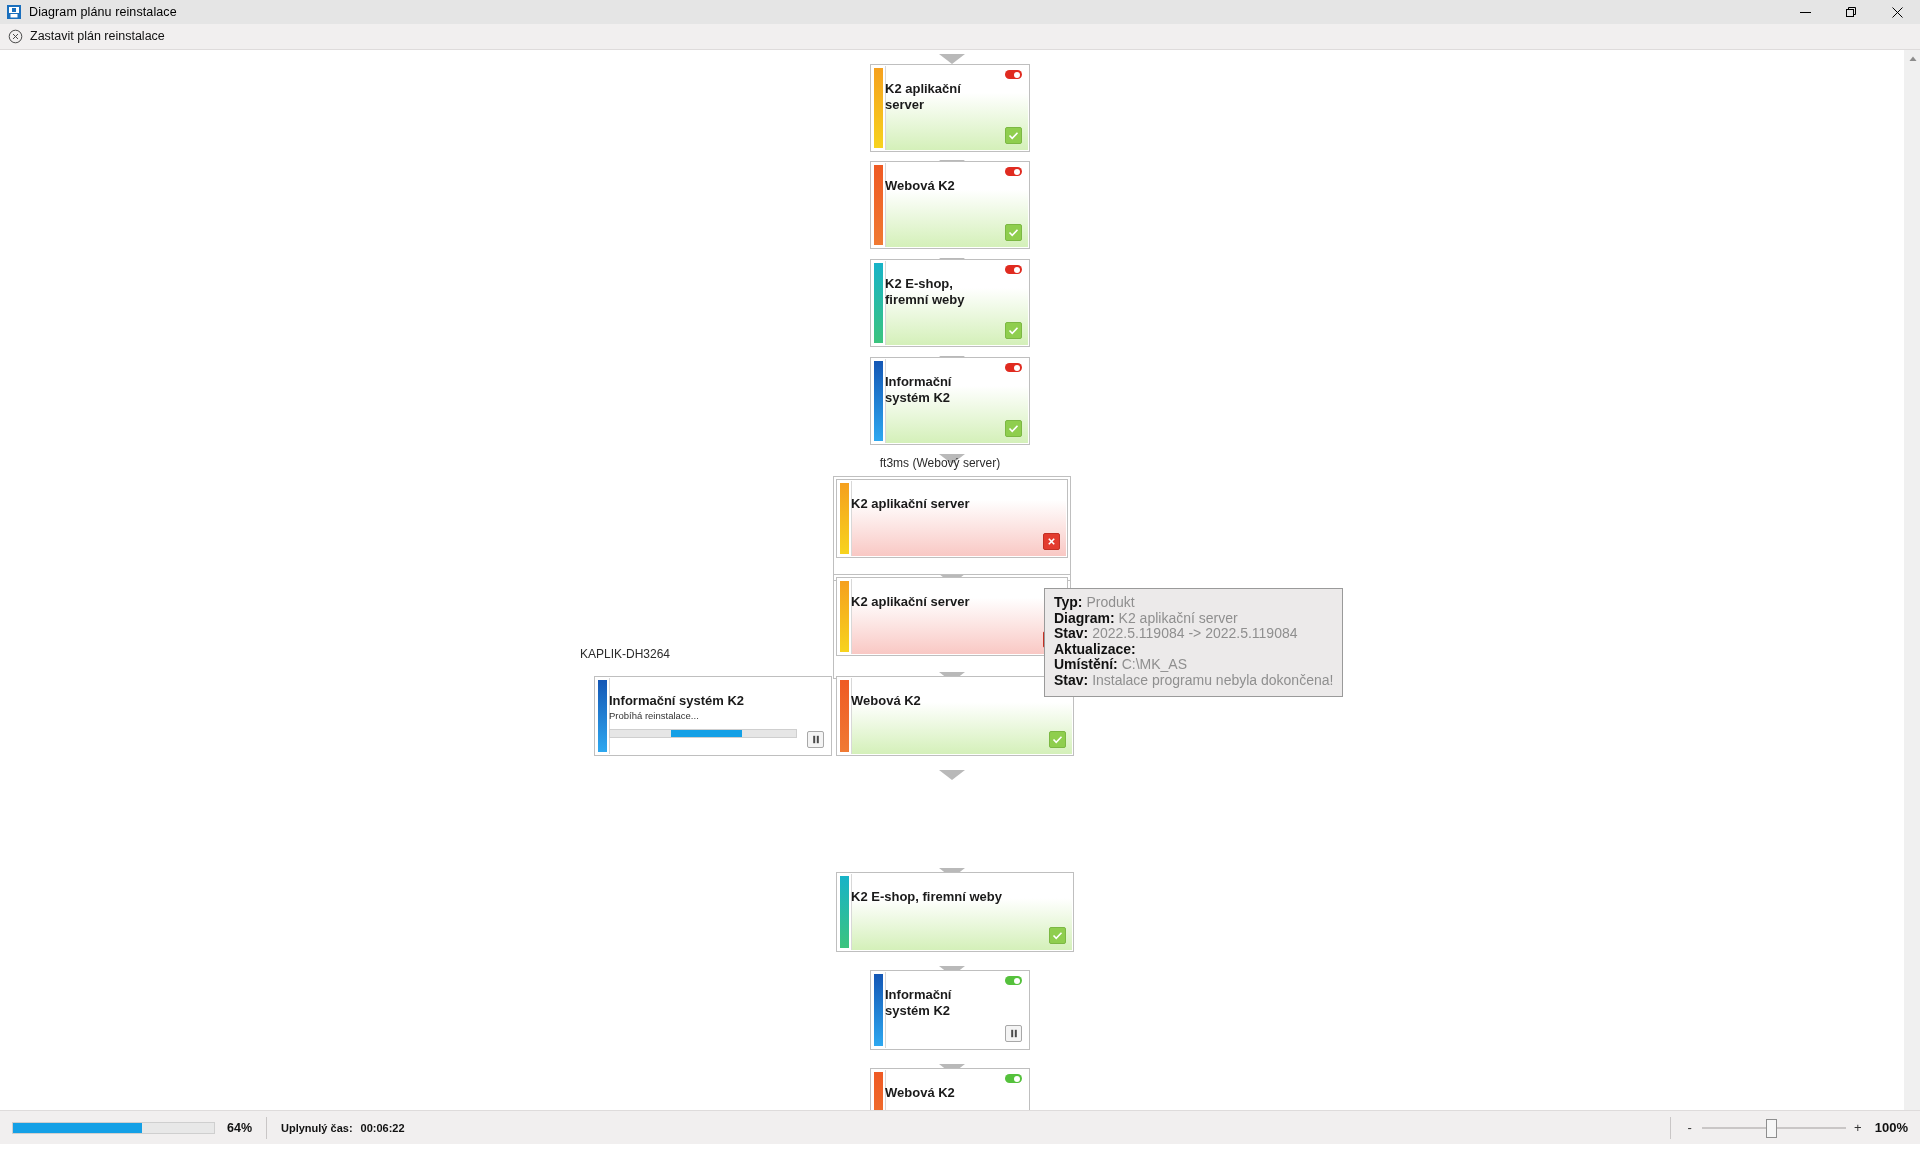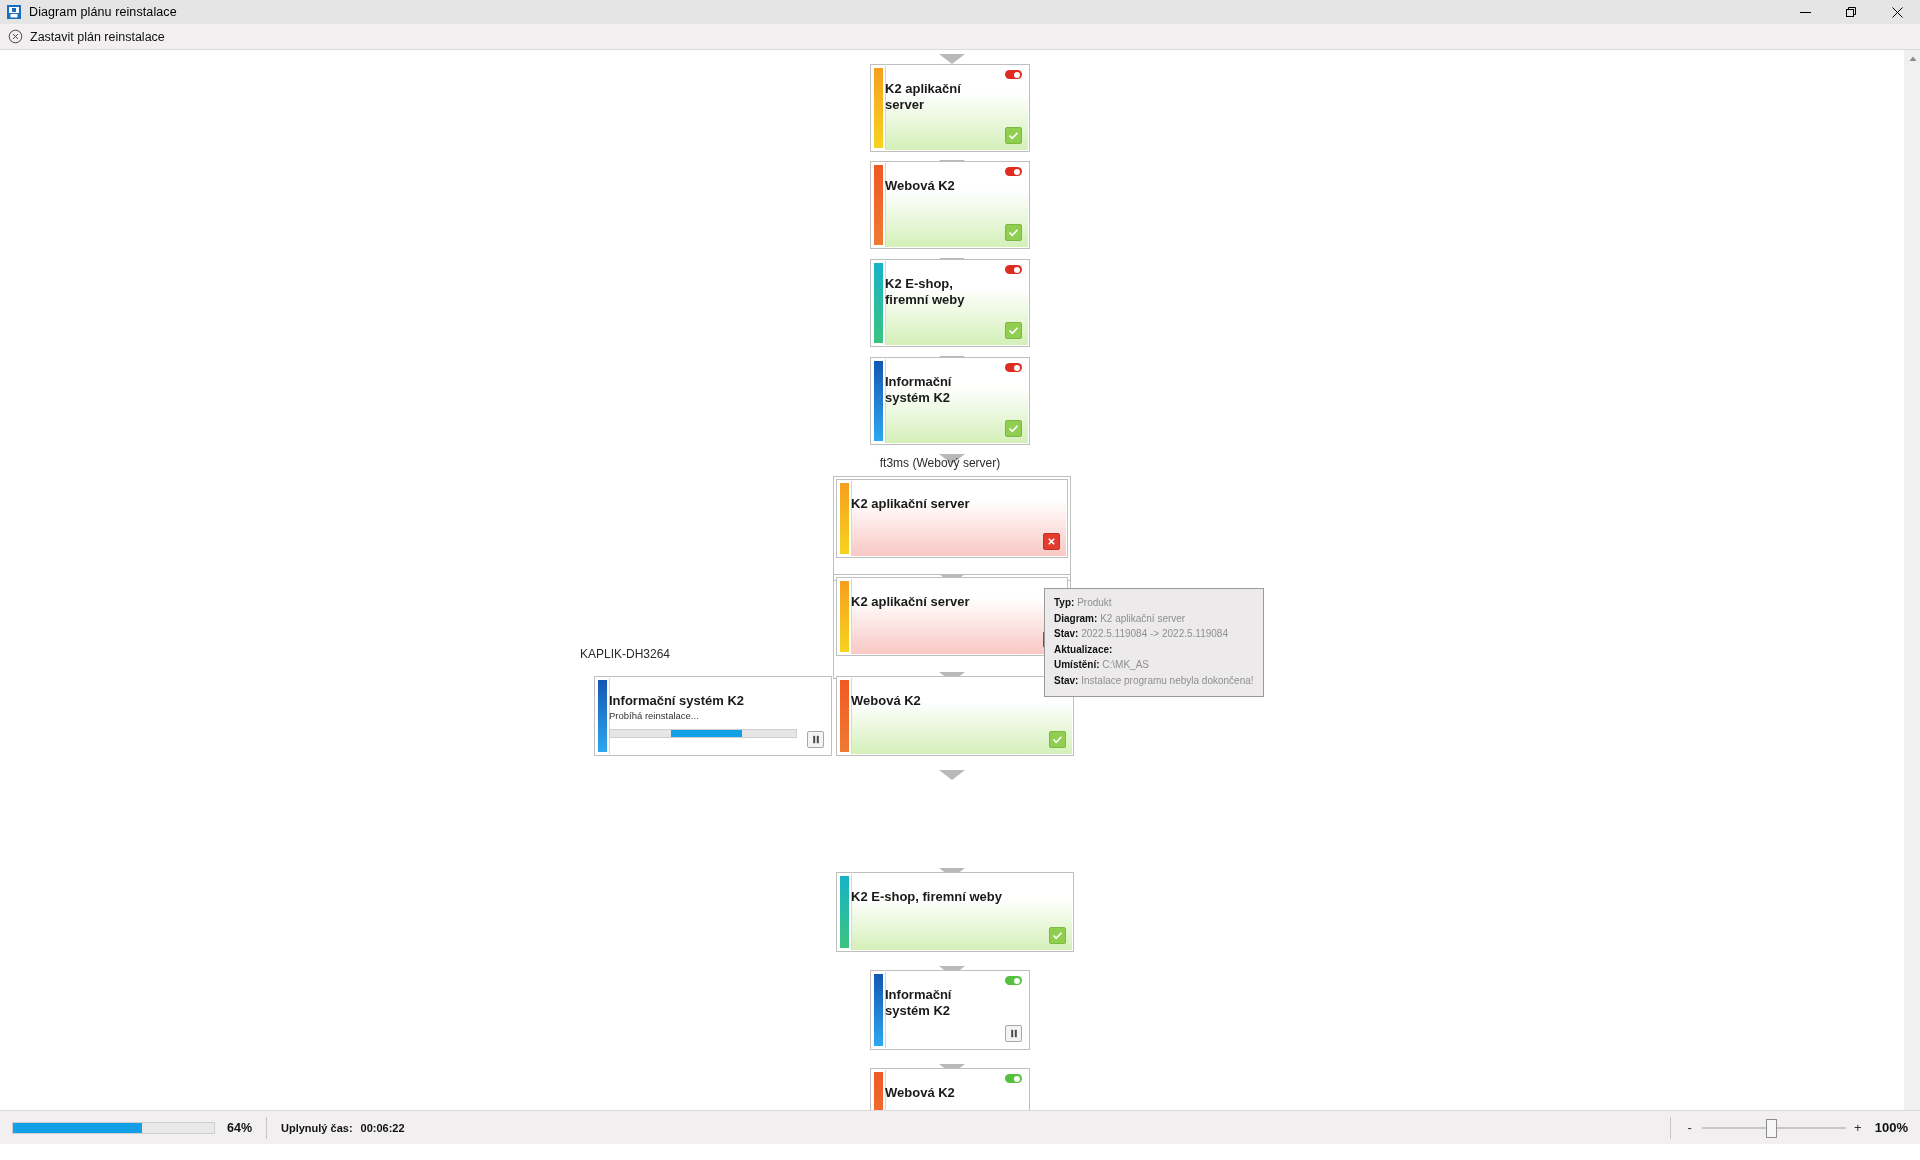--- a/index.html
+++ b/index.html
@@ -32,21 +32,21 @@
     color: #000;
   }
   .tb-btn svg { display:block; }
 
   
   .toolbar {
     position: absolute; top: 24px; left: 0;
     width: 1920px; height: 26px;
     background: #f1efef;
     border-bottom: 1px solid #dedbdb;
-    display: flex; align-items: center;
+    display: flex; align-items: flex-start;
   }
   .tool-btn {
     display: flex; align-items: center; height: 24px; padding: 0 8px 0 8px;
     gap: 7px;
   }
   .tool-btn .lbl { font-size: 12.5px; color: #111; white-space: nowrap; }
   .stop-ico { width: 15px; height: 15px; display:block; }
 
   
   .canvas {
@@ -157,21 +157,21 @@
     border: 1px solid #bfbfbf;
     background: transparent;
   }
 
   
   .tooltip {
     position: absolute;
     background: #eceaea;
     border: 1px solid #9a9a9a;
     padding: 6px 9px 7px 9px;
-    font-size: 10px;
+    font-size: 14px;
     line-height: 15.6px;
     color: #8f8f8f;
     z-index: 60;
     white-space: nowrap;
   }
   .tooltip b { color: #111; font-weight: bold; }
 
   
   .statusbar {
     position: absolute; bottom: 16px; left: 0;

